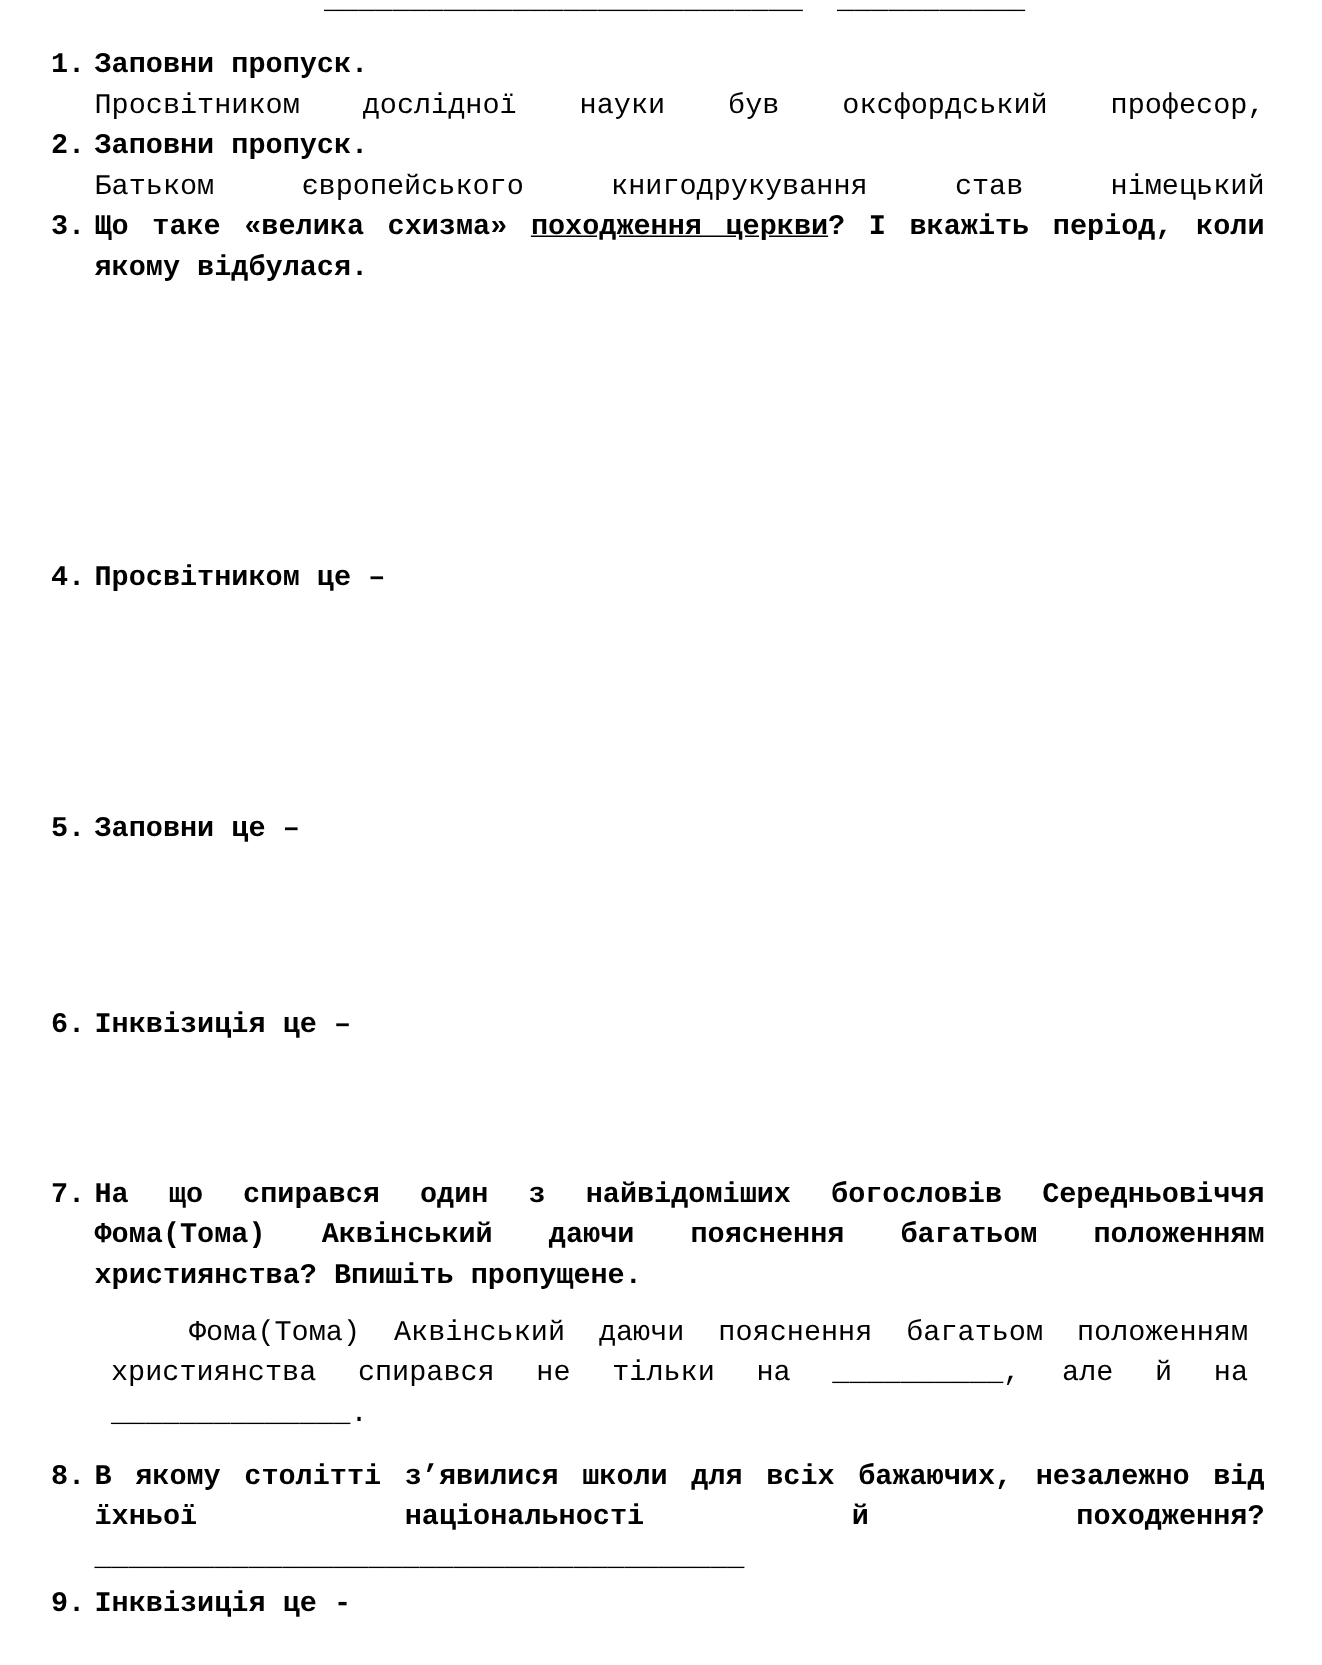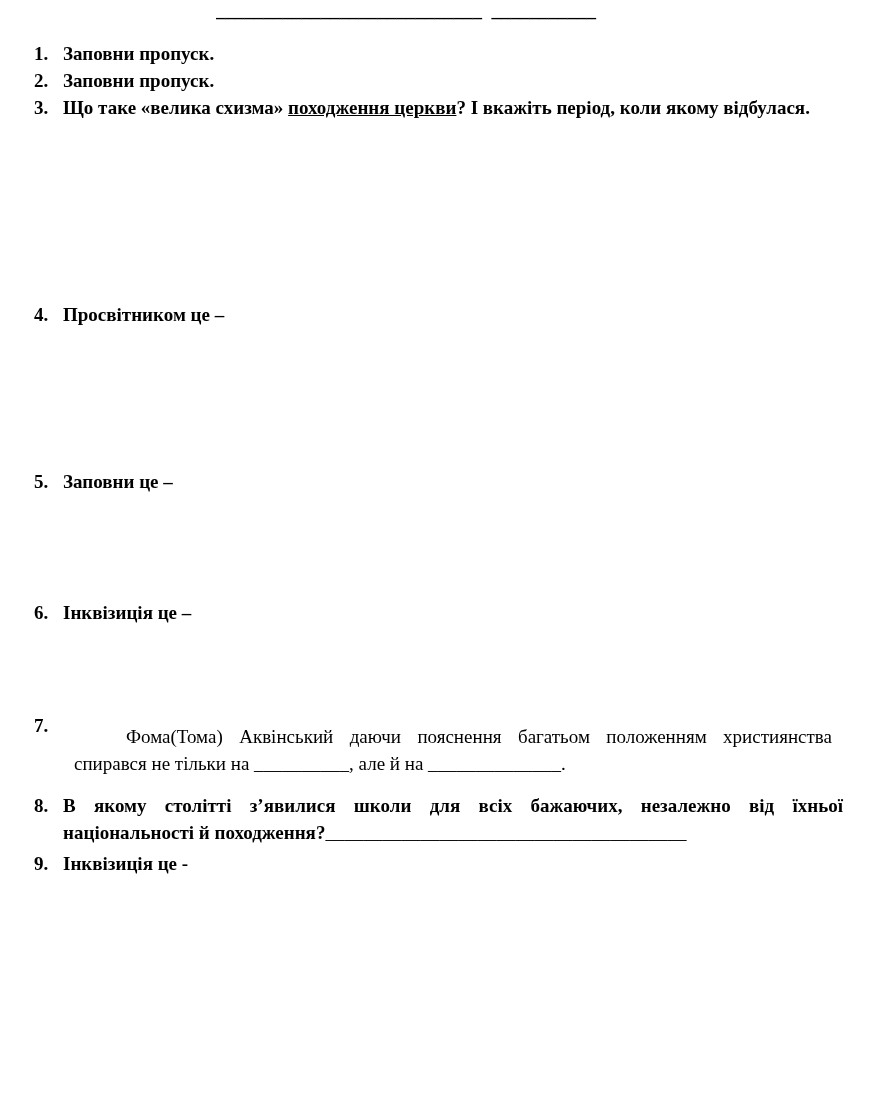--- a/index.html
+++ b/index.html
@@ -1,24 +1,24 @@
 <!DOCTYPE html>
 <html><head>
 <meta charset="utf-8">
 <style>
   html, body { margin: 0; padding: 0; background: #ffffff; }
   .page {
     position: relative;
     width: 881px;
     height: 1110px;
     box-sizing: border-box;
-    padding: 10px 38px 0 34px;
+    padding: 0 38px 0 34px;
     background: #ffffff;
     color: #000000;
-    font-family: Liberation Serif, serif;
+    font-family: Liberation Mono, monospace;
     font-size: 19px;
     line-height: 27px;
     overflow: hidden;
   }
   
   .top-clip {
     height: 13px;
     overflow: hidden;
     position: relative;
     margin-left: 182px;
@@ -53,27 +53,29 @@
 <div class="page">
 
   <div class="top-clip">
     <span class="frag">____________________________  ___________</span>
   </div>
 
   <div class="q mt-q1">
     <span class="num">1.</span>
     <div>
       <div class="title">Заповни пропуск.</div>
+      <div class="line justify-full">Просвітником дослідної науки був оксфордський професор,</div>
     </div>
   </div>
 
   <div class="q">
     <span class="num">2.</span>
     <div>
       <div class="title">Заповни пропуск.</div>
+      <div class="line justify-full">Батьком європейського книгодрукування став німецький</div>
     </div>
   </div>
 
   <div class="q">
     <span class="num">3.</span>
     <div>
       <div class="title"><span>Що таке «велика схизма» </span><span class="uline">походження церкви</span><span>? І вкажіть період, коли якому відбулася.</span></div>
     </div>
   </div>
 
@@ -94,20 +96,21 @@
   <div class="q gap-c">
     <span class="num">6.</span>
     <div>
       <div class="title">Інквізиція це –</div>
     </div>
   </div>
 
   <div class="q gap-d">
     <span class="num">7.</span>
     <div>
+      <div class="title">На що спирався один з найвідоміших богословів Середньовіччя Фома(Тома) Аквінський даючи пояснення багатьом положенням християнства? Впишіть пропущене.</div>
       <p class="body-indent">Фома(Тома) Аквінський даючи пояснення багатьом положенням християнства спирався не тільки на __________, але й на ______________.</p>
     </div>
   </div>
 
   <div class="q gap-s">
     <span class="num">8.</span>
     <div>
       <div class="line"><span class="title">В якому столітті з’явилися школи для всіх бажаючих, незалежно від їхньої національності й походження?</span><span>______________________________________</span></div>
     </div>
   </div>

